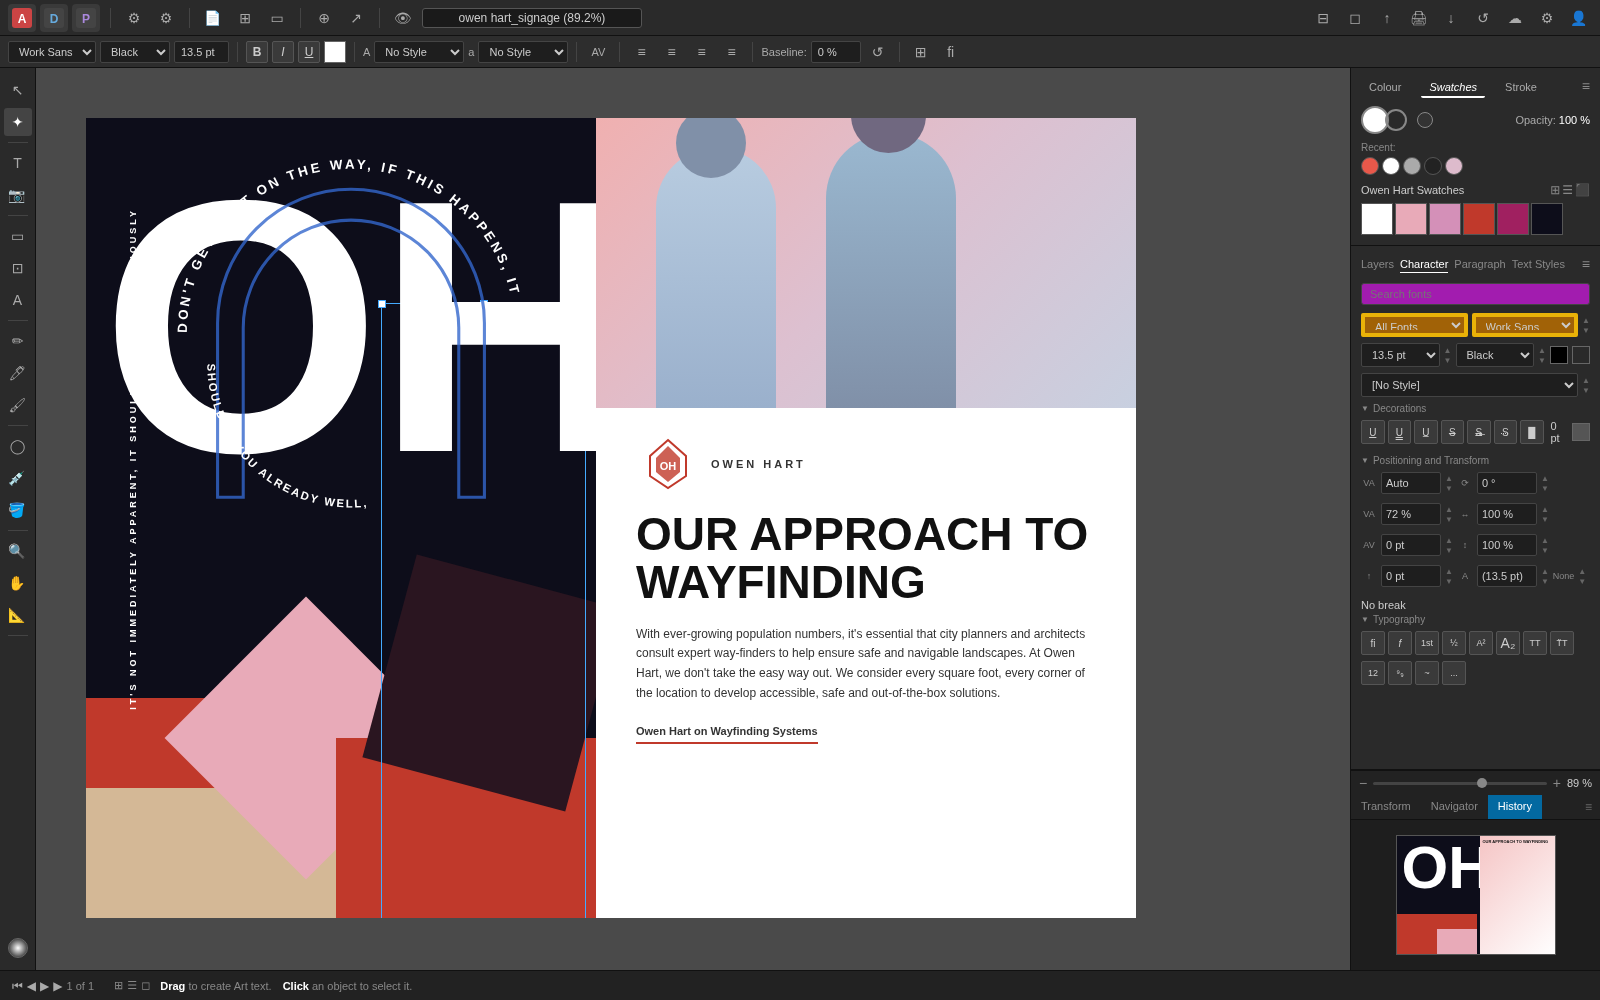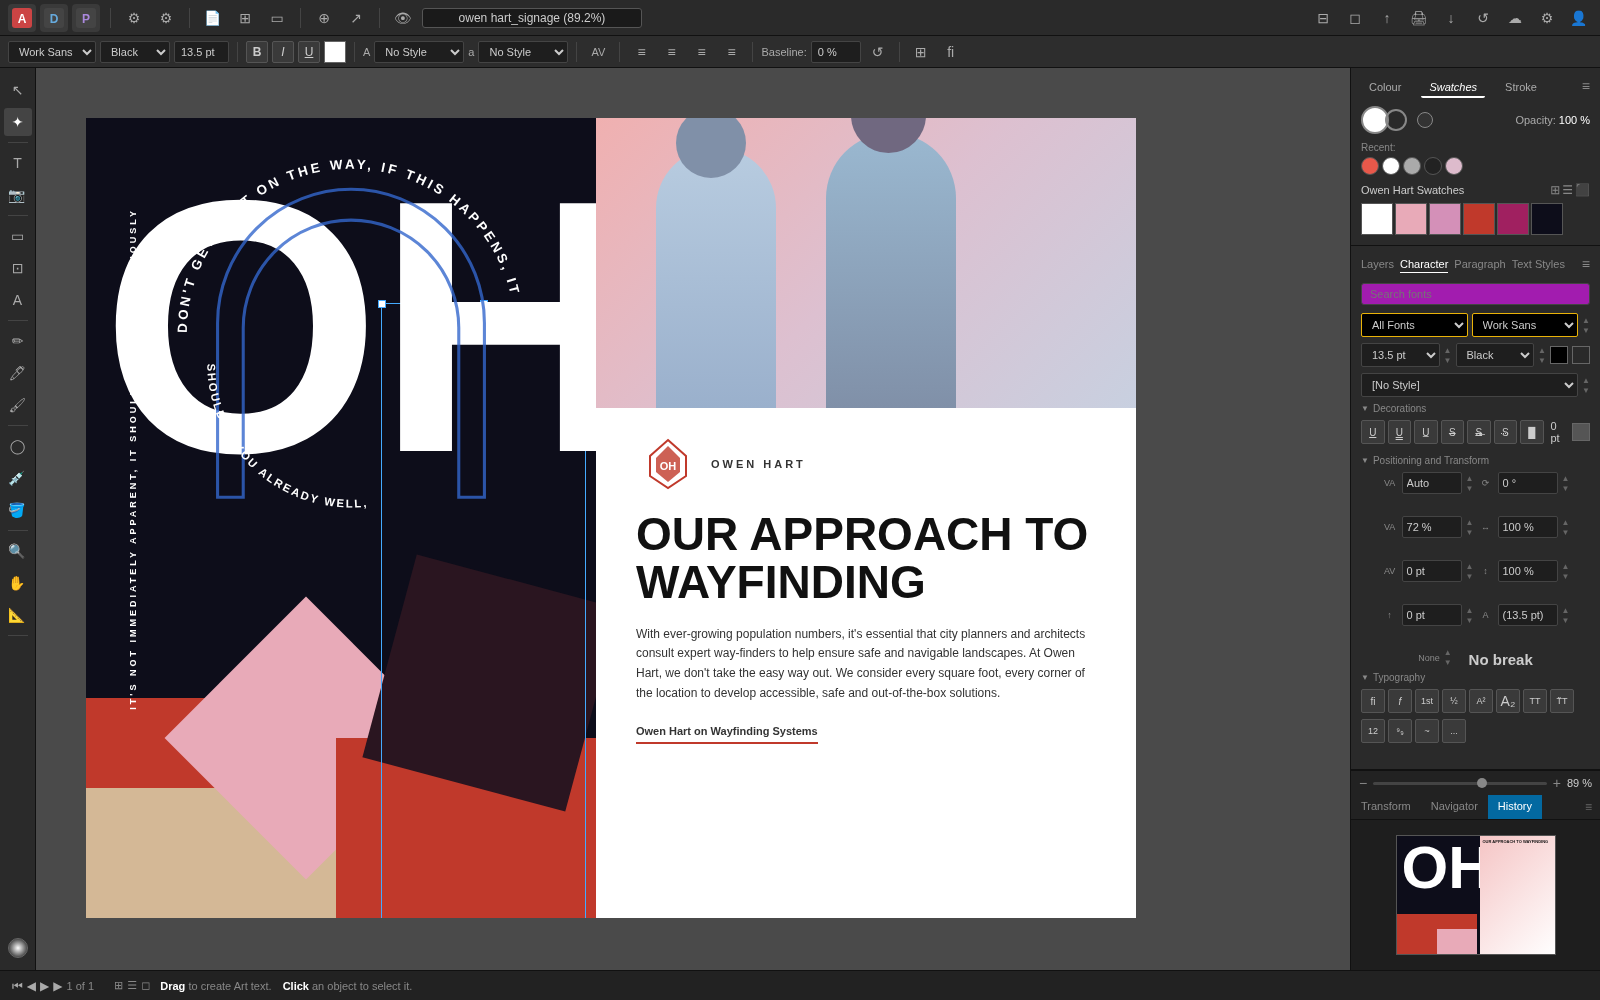--- a/index.html
+++ b/index.html
@@ -257,22 +257,22 @@
       border: 1px solid #444;
       color: #ccc;
       padding: 4px 8px;
       border-radius: 3px;
       font-size: 11px;
       margin-bottom: 8px;
     }
     .font-row { display: flex; gap: 4px; align-items: center; margin-bottom: 6px; }
     .font-select {
       flex: 1;
-      background: #000000;
-      border: 1px solid #eab308;
+      background: #a16207;
+      border: 4px solid #eab308;
       color: #ccc;
       padding: 3px 6px;
       border-radius: 2px;
       font-size: 11px;
       height: 24px;
     }
     .color-row { display: flex; gap: 4px; align-items: center; margin-bottom: 6px; }
     .style-select {
       flex: 1;
       background: #1e1e1e;
@@ -728,21 +728,21 @@
         <div class="deco-btn" style="text-decoration:line-through double;">S̶</div>
         <div class="deco-btn" style="text-decoration:line-through dotted;">S</div>
         <div class="deco-btn">█</div>
         <div class="panel-row" style="margin-left:4px;">
           <span style="font-size:11px;color:#ccc;">0 pt</span>
           <div style="width:18px;height:18px;background:#555;border:1px solid #666;cursor:pointer;"></div>
         </div>
       </div>
 
       <div class="section-label">Positioning and Transform</div>
-      <div style="display:flex;flex-wrap:wrap;gap:17px;justify-content:center;">
+      <div style="display:flex;flex-wrap:wrap;gap:4px;">
         <div class="panel-row">
           <span class="panel-label" style="font-size:9px;">VA</span>
           <input class="panel-input" value="Auto" style="">
           <div style="display:flex;flex-direction:column;gap:1px;">
             <div style="font-size:8px;color:#666;cursor:pointer;">▲</div>
             <div style="font-size:8px;color:#666;cursor:pointer;">▼</div>
           </div>
           <span class="panel-label" style="font-size:9px;">⟳</span>
           <input class="panel-input" value="0 °" style="">
           <div style="display:flex;flex-direction:column;gap:1px;">
@@ -792,21 +792,21 @@
             <div style="font-size:8px;color:#666;cursor:pointer;">▼</div>
           </div>
         </div>
         <div class="panel-row">
           <span style="font-size:9px;color:#888;">None</span>
           <div style="display:flex;flex-direction:column;gap:1px;">
             <div style="font-size:8px;color:#666;cursor:pointer;">▲</div>
             <div style="font-size:8px;color:#666;cursor:pointer;">▼</div>
           </div>
         </div>
-        <div style="font-size:15px;color:#ccc;padding:3px 0;font-weight:bold;">No break</div>
+        <div style="font-size:11px;color:#ccc;padding:3px 0;">No break</div>
       </div>
 
       <div class="section-label">Typography</div>
       <div class="decoration-row">
         <div class="deco-btn">fi</div>
         <div class="deco-btn" style="font-style:italic;">f</div>
         <div class="deco-btn" style="font-size:9px;">1st</div>
         <div class="deco-btn" style="font-size:9px;">½</div>
         <div class="deco-btn" style="font-size:9px;">A²</div>
         <div class="deco-btn" style="font-size:14px;">A₂</div>

